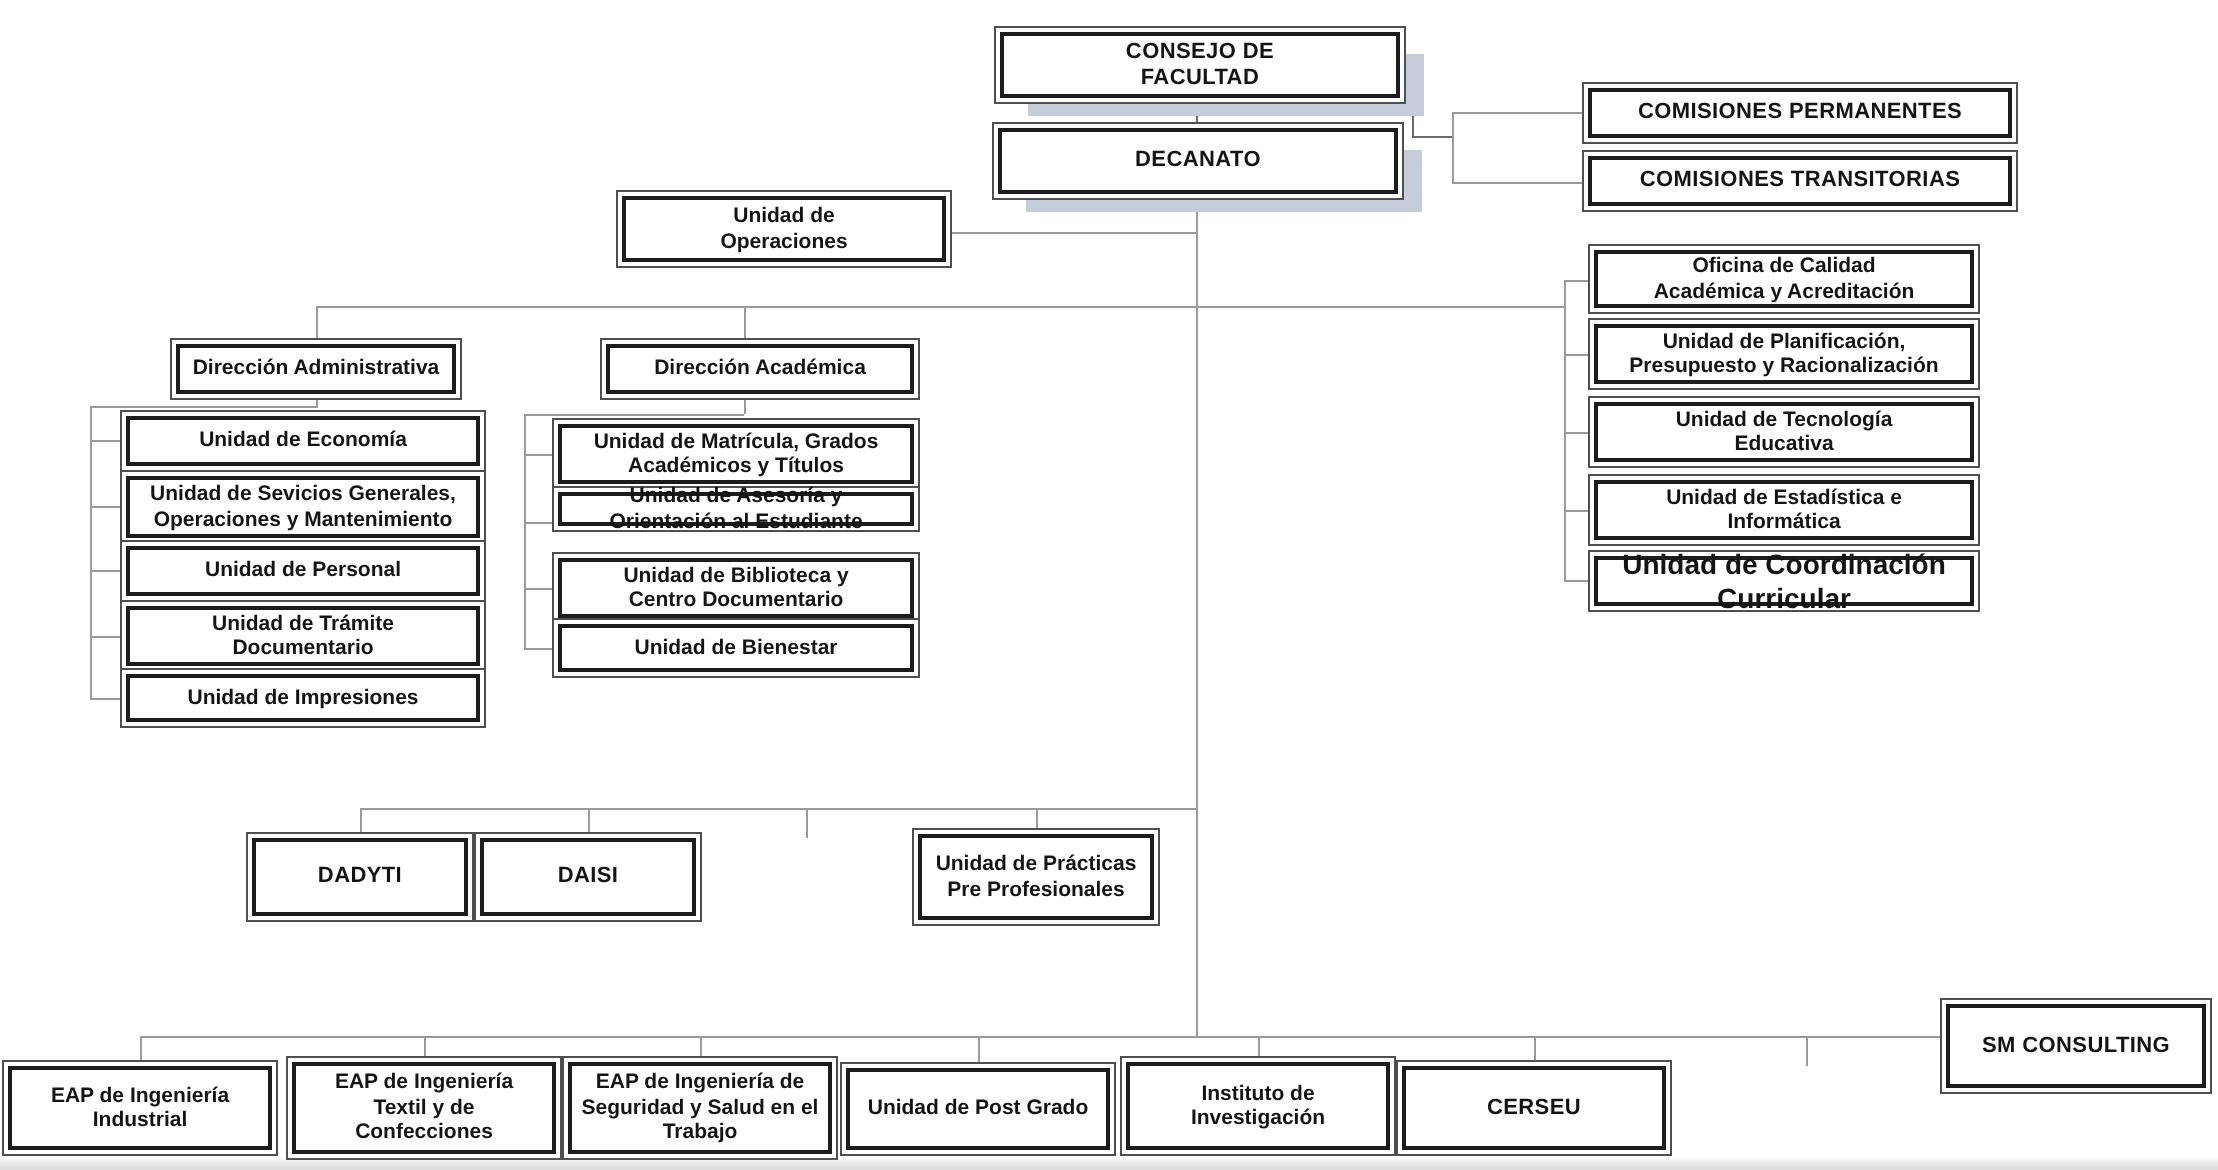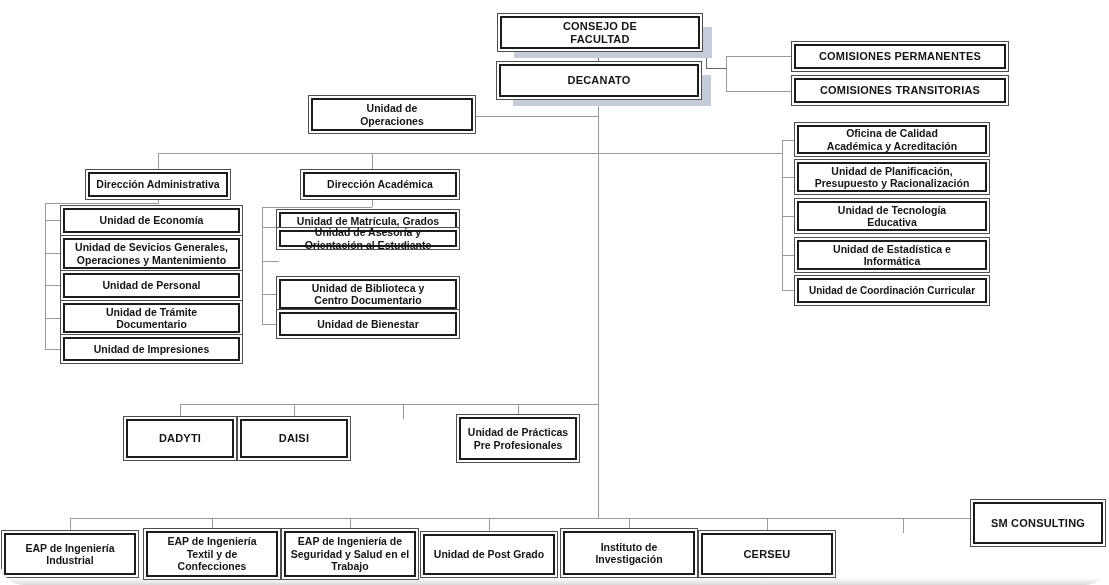--- a/index.html
+++ b/index.html
@@ -1,25 +1,25 @@
 <!DOCTYPE html>
 <html><head>
 <meta charset="utf-8">
 <title>Organigrama</title>
 <style>
   html,body{margin:0;padding:0;background:#fff;}
   #canvas{position:relative;width:1109px;height:585px;background:#fff;overflow:hidden;
-          font-family:"Liberation Sans",sans-serif;border-radius:24px;}
+          font-family:"Liberation Sans",sans-serif;}
   .box{position:absolute;background:#fff;border:2px solid #1c1c1c;
        box-shadow:0 0 0 2px #fff,0 0 0 3px #4f4f4f;
        display:flex;align-items:center;justify-content:center;text-align:center;
        font-weight:bold;font-size:10.5px;line-height:1.18;color:#141414;
        white-space:pre-line;padding:1px 2px;box-sizing:border-box;}
   .caps{font-size:11px;letter-spacing:.2px;}
-  .fs10{font-size:10px;}
+  .fs10{font-size:14px;}
   .shadow{box-shadow:0 0 0 2px #fff,0 0 0 3px #4f4f4f,13px 10px 0 -1px #c7ccdb;}
   .hl,.vl{position:absolute;background:#9a9a9a;}
   .hl{height:1px;}
   .vl{width:1px;}
   .dk{background:#6a6a6a;}
   .smear{position:absolute;left:0;right:0;bottom:0;height:7px;
          background:linear-gradient(to bottom,rgba(0,0,0,0),rgba(120,120,120,.28));}
 </style>
 </head>
 <body>
@@ -94,21 +94,21 @@
   <div class="box" style="left:63px;top:238px;width:177px;height:31px">Unidad de Sevicios Generales,
 Operaciones y Mantenimiento</div>
   <div class="box" style="left:63px;top:273px;width:177px;height:25px">Unidad de Personal</div>
   <div class="box" style="left:63px;top:303px;width:177px;height:30px">Unidad de Trámite
 Documentario</div>
   <div class="box" style="left:63px;top:337px;width:177px;height:24px">Unidad de Impresiones</div>
 
   <div class="box" style="left:303px;top:172px;width:154px;height:25px">Dirección Académica</div>
   <div class="box" style="left:279px;top:212px;width:178px;height:30px">Unidad de Matrícula, Grados
 Académicos y Títulos</div>
-  <div class="box" style="left:279px;top:230px;width:178px;height:17px">Unidad de Asesoría y
+  <div class="box" style="left:279px;top:246px;width:178px;height:17px">Unidad de Asesoría y
 Orientación al Estudiante</div>
   <div class="box" style="left:279px;top:279px;width:178px;height:30px">Unidad de Biblioteca y
 Centro Documentario</div>
   <div class="box" style="left:279px;top:312px;width:178px;height:24px">Unidad de Bienestar</div>
 
   <div class="box" style="left:797px;top:125px;width:190px;height:29px">Oficina de Calidad
 Académica y Acreditación</div>
   <div class="box" style="left:797px;top:162px;width:190px;height:30px">Unidad de Planificación,
 Presupuesto y Racionalización</div>
   <div class="box" style="left:797px;top:201px;width:190px;height:30px">Unidad de Tecnología

